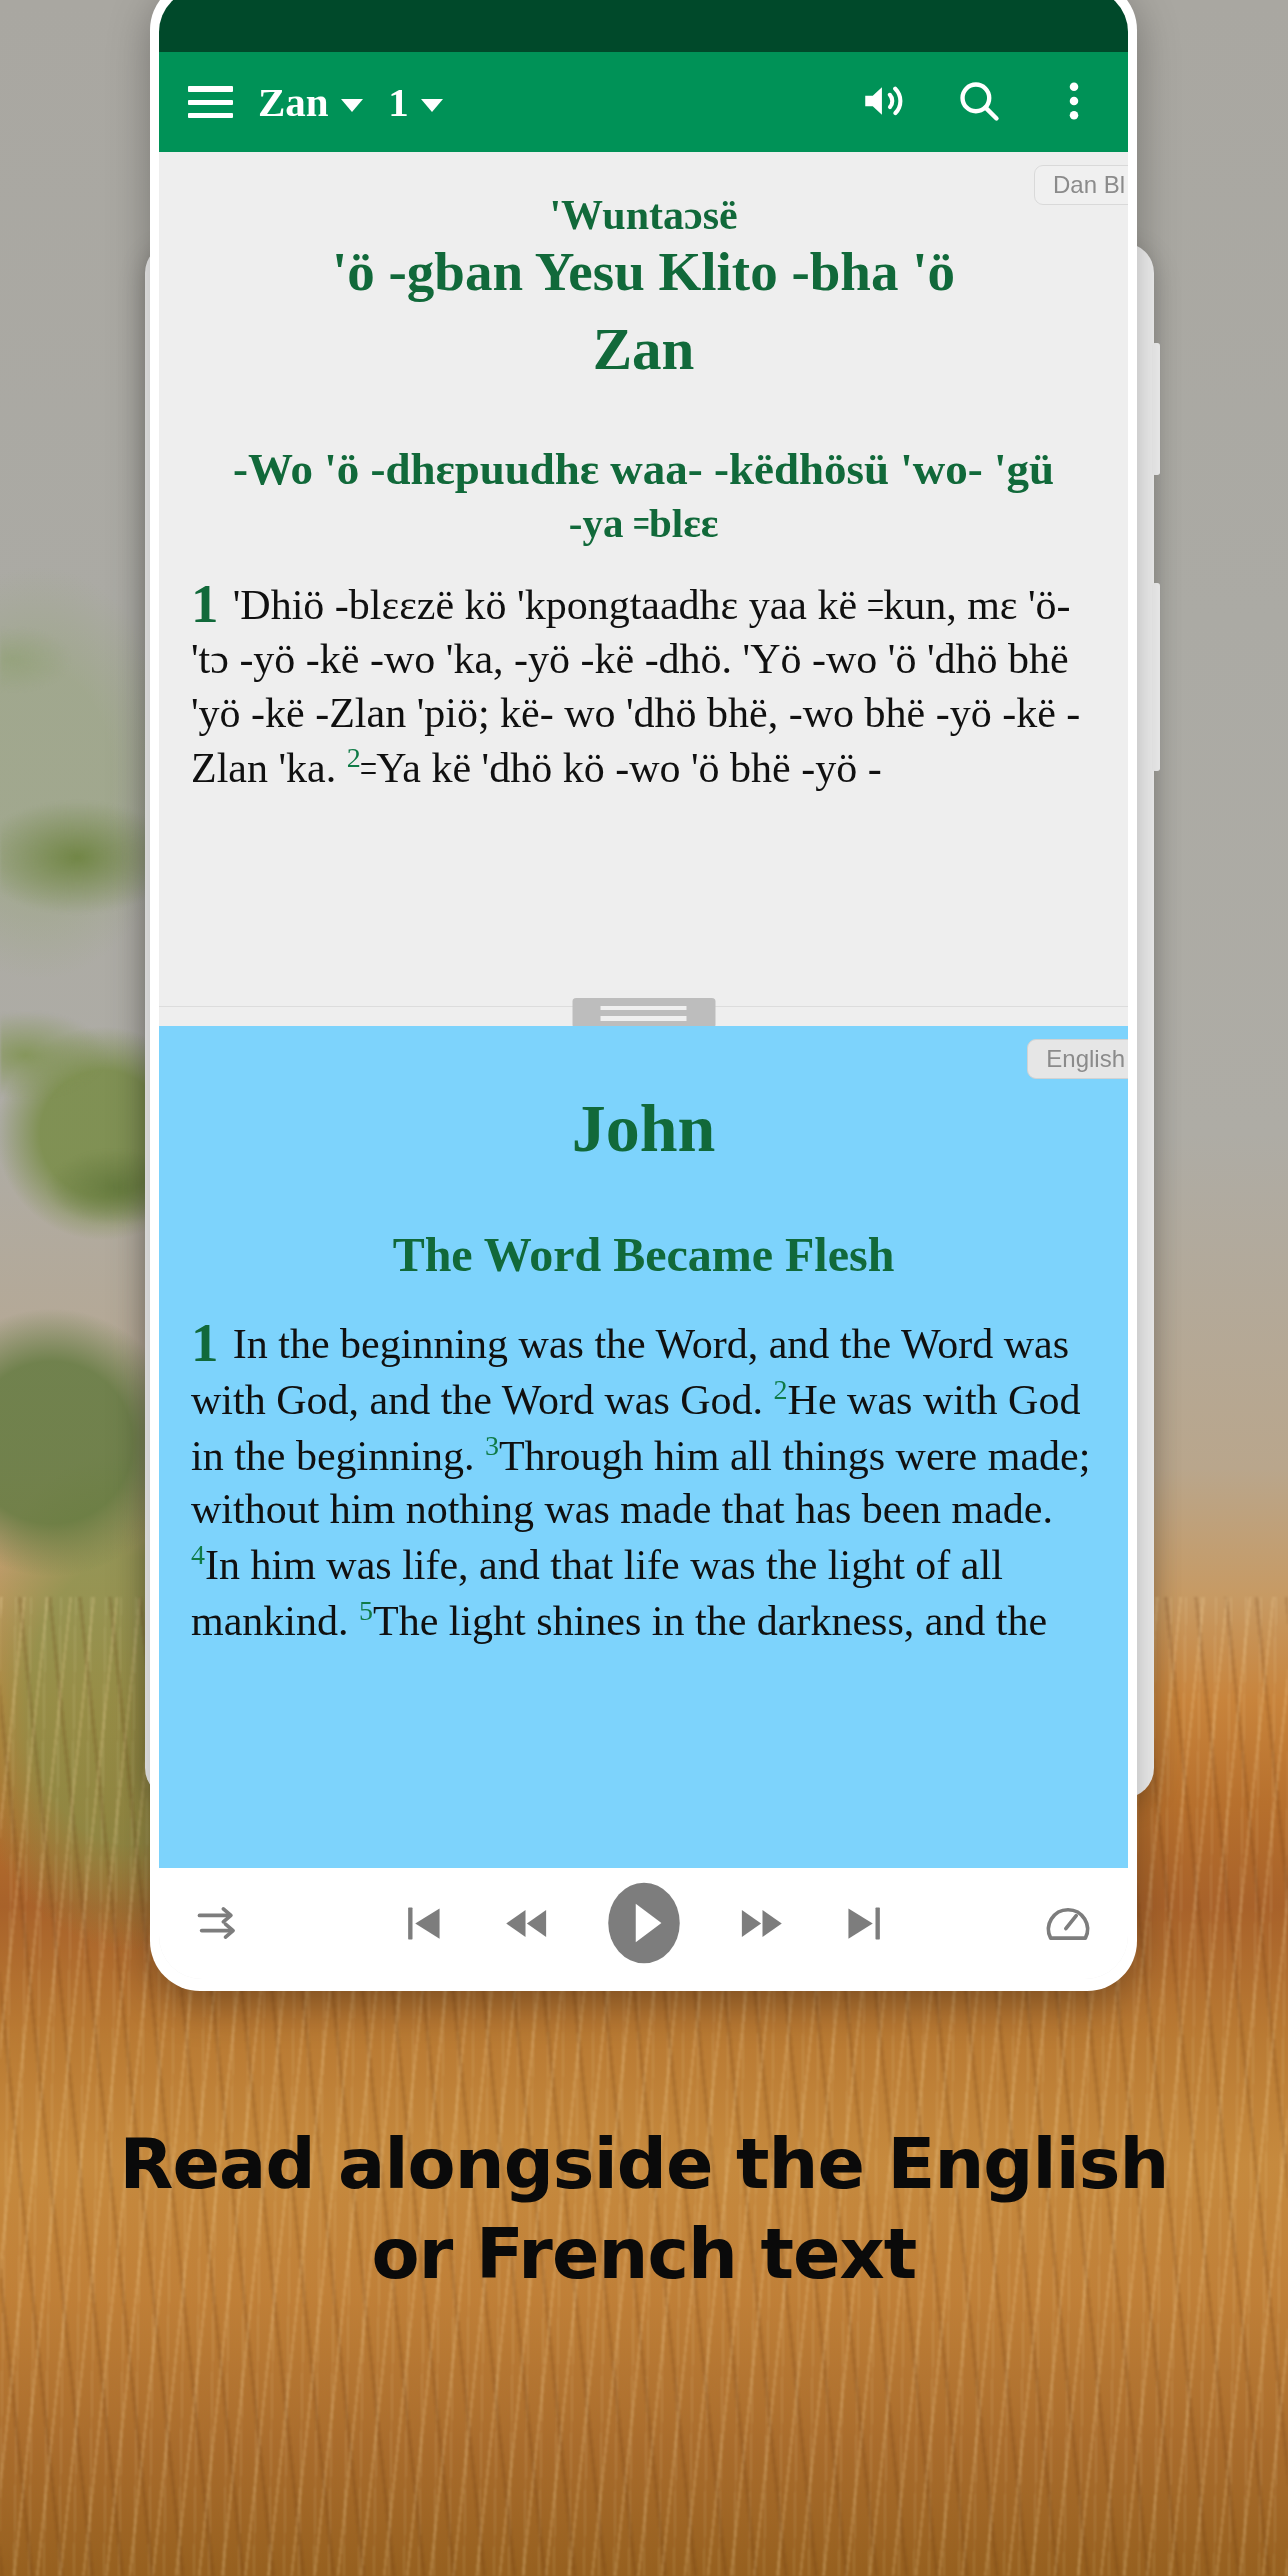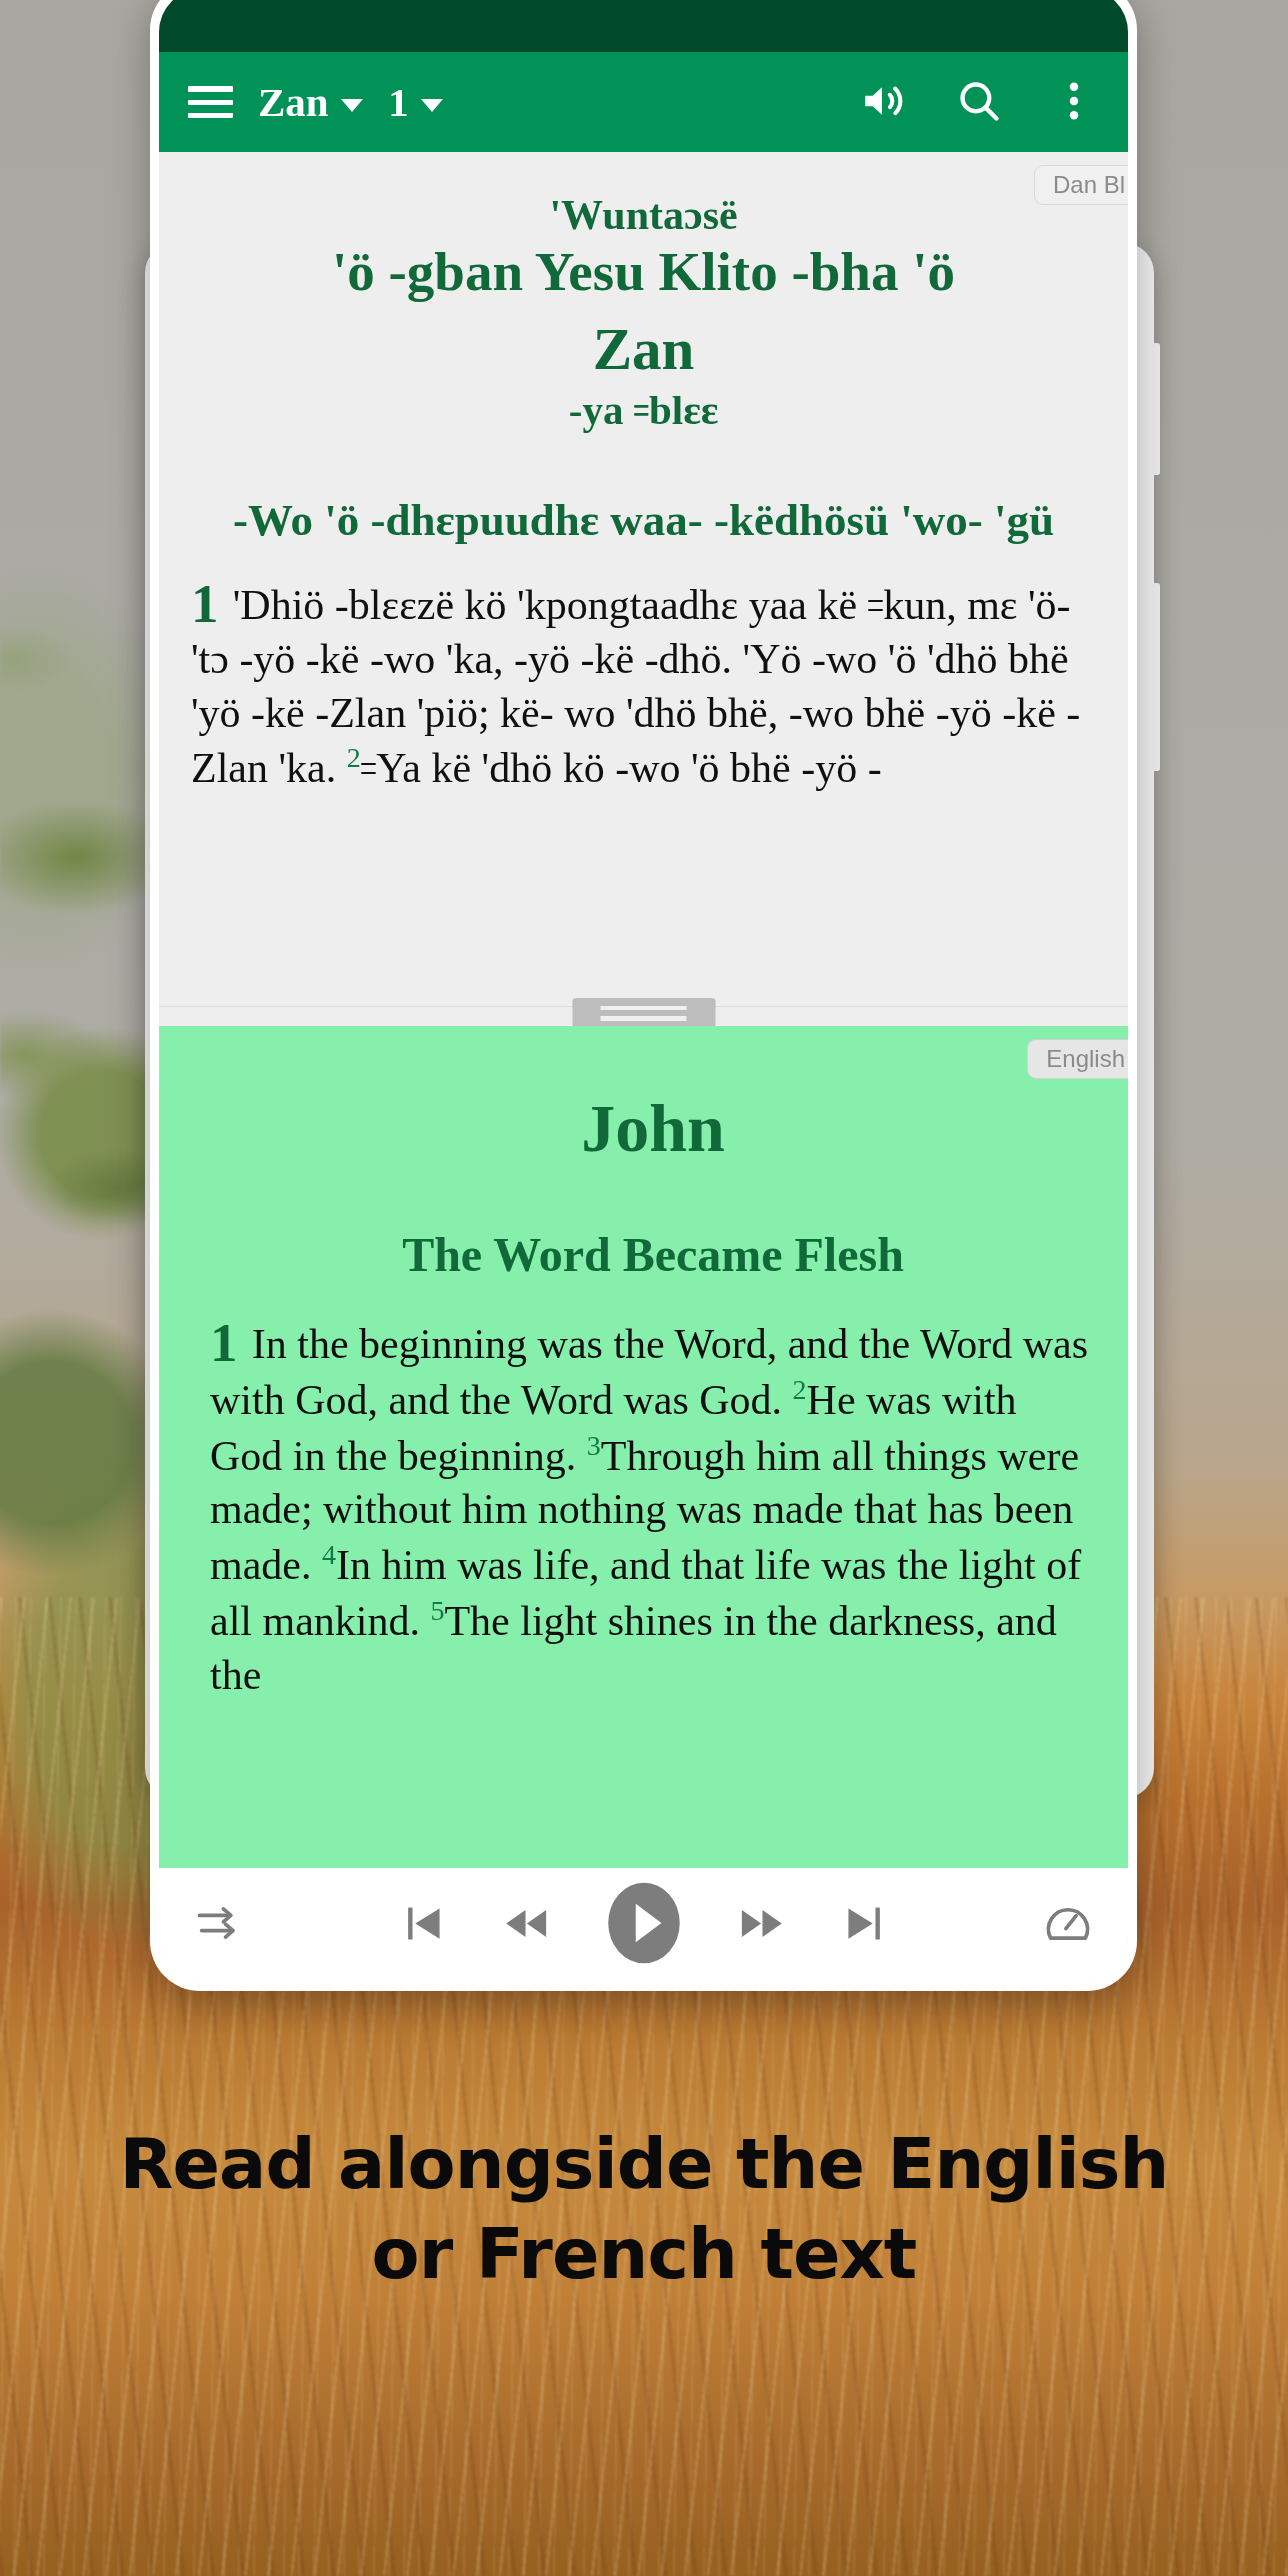--- a/index.html
+++ b/index.html
@@ -107,21 +107,21 @@
   .caret {
     width:0; height:0; border-left:11.6px solid transparent;
     border-right:11.6px solid transparent; border-top:13.4px solid #fff;
     margin-top:5.4px;
   }
   .ico { cursor:pointer; display:block; }
 
   
   .pane { position:relative; overflow:hidden; }
   .pane-top { flex:0 0 854px; background:#eeeeee; }
-  .pane-bottom { flex:1 1 auto; background:#86efac;padding-left:19px; }
+  .pane-bottom { flex:1 1 auto; background:#7dd3fc; }
 
   .lang-badge {
     position:absolute; top:12.5px; right:-16px;
     background:#f0f0f0; border:1.8px solid #d9d9d9;
     border-radius:9px; padding:7.2px 18px;
     color:#8b8b8b; font-size:24px; line-height:1;
     white-space:nowrap;
   }
   .pane-bottom .lang-badge { background:#e6e6e6; border-color:#d2d2d2; }
 
@@ -254,22 +254,22 @@
       </div>
     </div>
 
     <div class="pane pane-top">
       <div class="lang-badge">Dan Bl</div>
 
       <div class="scripture">
         <div class="hd-line hd-sup">'Wuntaɔsë</div>
         <div class="hd-line hd-sup2">'ö -gban Yesu Klito -bha 'ö</div>
         <div class="hd-line hd-book">Zan</div>
+        <div class="hd-line hd-section">-Wo 'ö -dhɛpuudhɛ waa- -këdhösü 'wo- 'gü</div>
         <div class="hd-line hd-sub">-ya ꞊blɛɛ</div>
-        <div class="hd-line hd-section">-Wo 'ö -dhɛpuudhɛ waa- -këdhösü 'wo- 'gü</div>
       </div>
 
       <div class="body-text">
         <span class="vnum-big">1</span><span>'Dhiö -blɛɛzë kö 'kpongtaadhɛ yaa kë ꞊kun, mɛ 'ö- 'tɔ -yö -kë -wo 'ka, -yö -kë -dhö. 'Yö -wo 'ö 'dhö bhë 'yö -kë -Zlan 'piö; kë- wo 'dhö bhë, -wo bhë -yö -kë -Zlan 'ka. </span><span class="vnum">2</span><span>꞊Ya kë 'dhö kö -wo 'ö bhë -yö -</span>
       </div>
     </div>
 
     <div class="divider-wrap">
       <div class="grip">
         <i></i>

